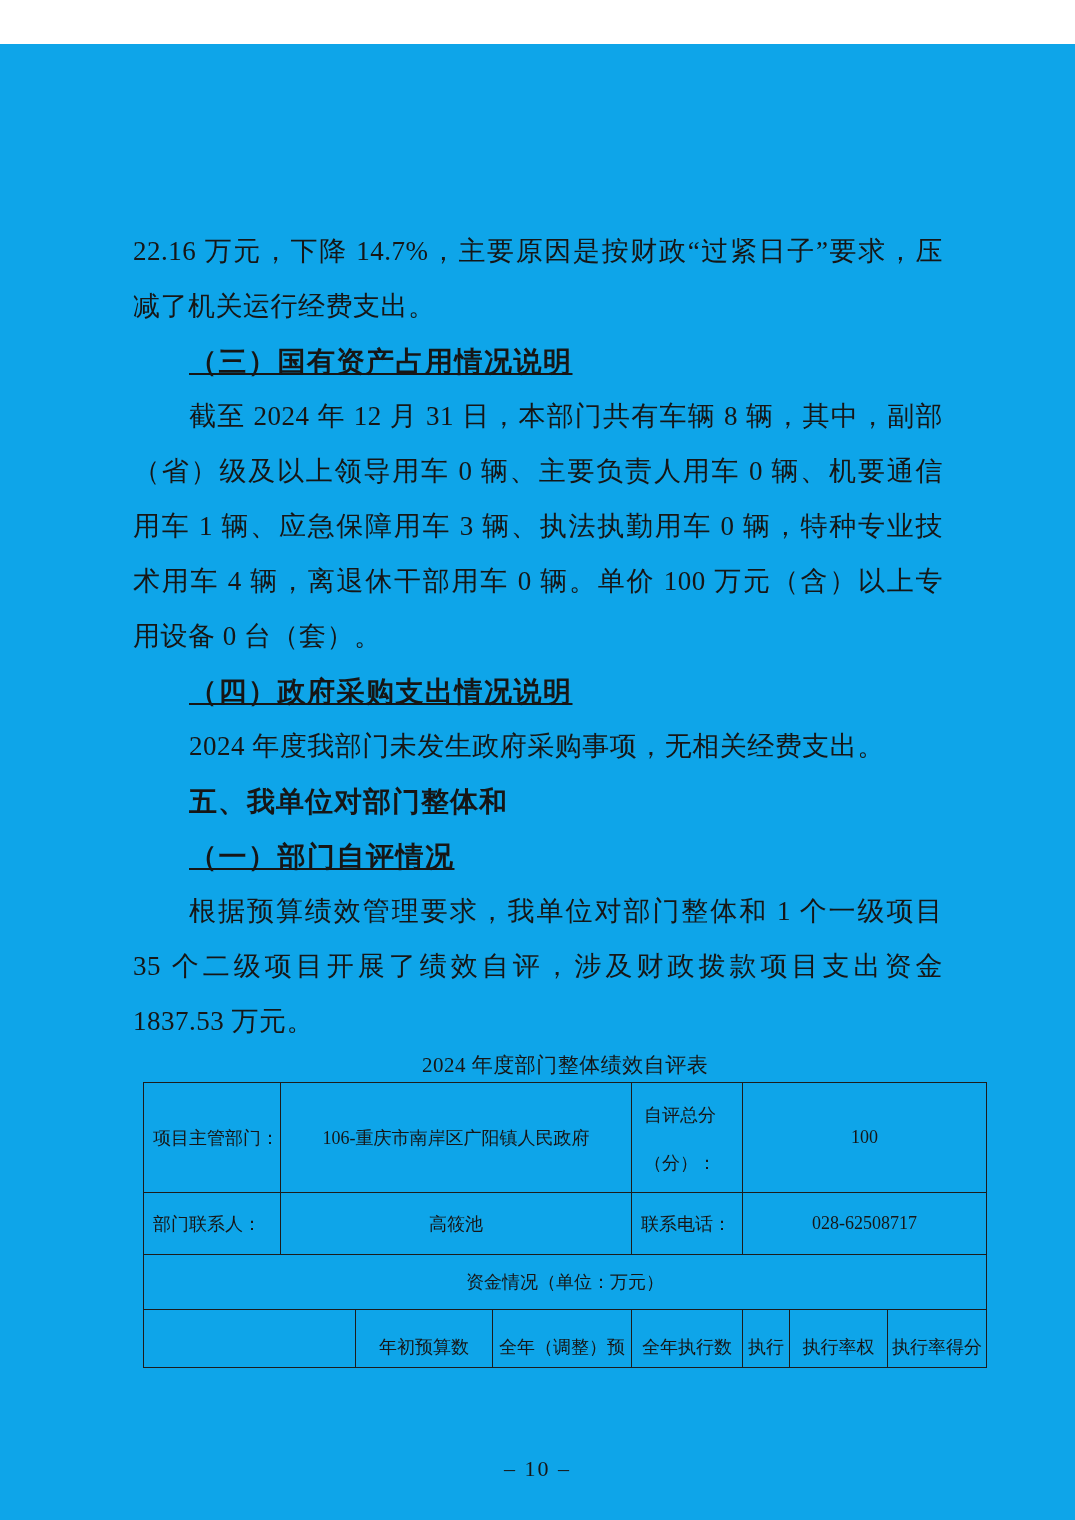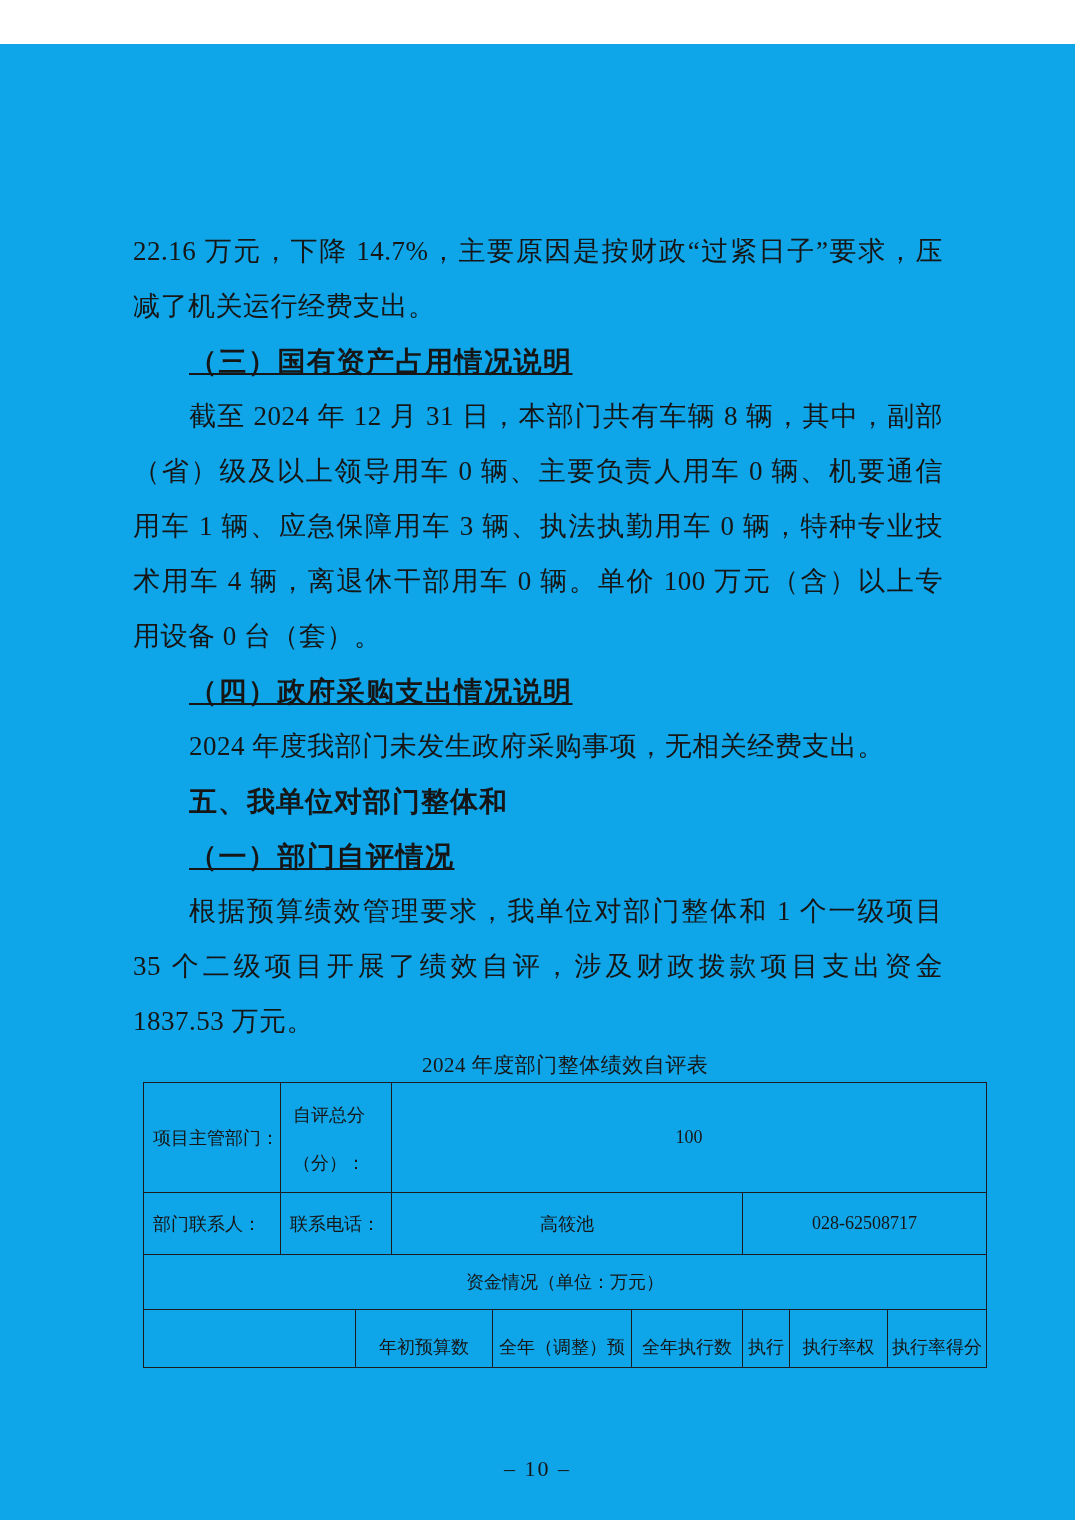--- a/index.html
+++ b/index.html
@@ -121,31 +121,32 @@
     <div class="line full">35 个二级项目开展了绩效自评，涉及财政拨款项目支出资金</div>
     <div class="line">1837.53 万元。</div>
   </div>
 
   <div class="caption">2024 年度部门整体绩效自评表</div>
 
   <div class="tbl">
 
     <div class="trow r1 sep">
       <div class="tcell w137 lab">项目主管部门：</div>
+      <div class="tcell w351 ctr">106-重庆市南岸区广阳镇人民政府</div>
       <div class="tcell w111 scorecell">
         <span>自评总分</span>
         <span>（分）：</span>
       </div>
       <div class="tcell ctr lastc">100</div>
     </div>
 
     <div class="trow r2 sep">
       <div class="tcell w137 lab">部门联系人：</div>
+      <div class="tcell w351 ctr">高筱池</div>
       <div class="tcell w111 lab">联系电话：</div>
-      <div class="tcell w351 ctr">高筱池</div>
       <div class="tcell ctr lastc">028-62508717</div>
     </div>
 
     <div class="trow r3 sep">
       <div class="tcell ctr lastc">资金情况（单位：万元）</div>
     </div>
 
     <div class="trow r4">
       <div class="tcell w212"></div>
       <div class="tcell w137">年初预算数</div>

